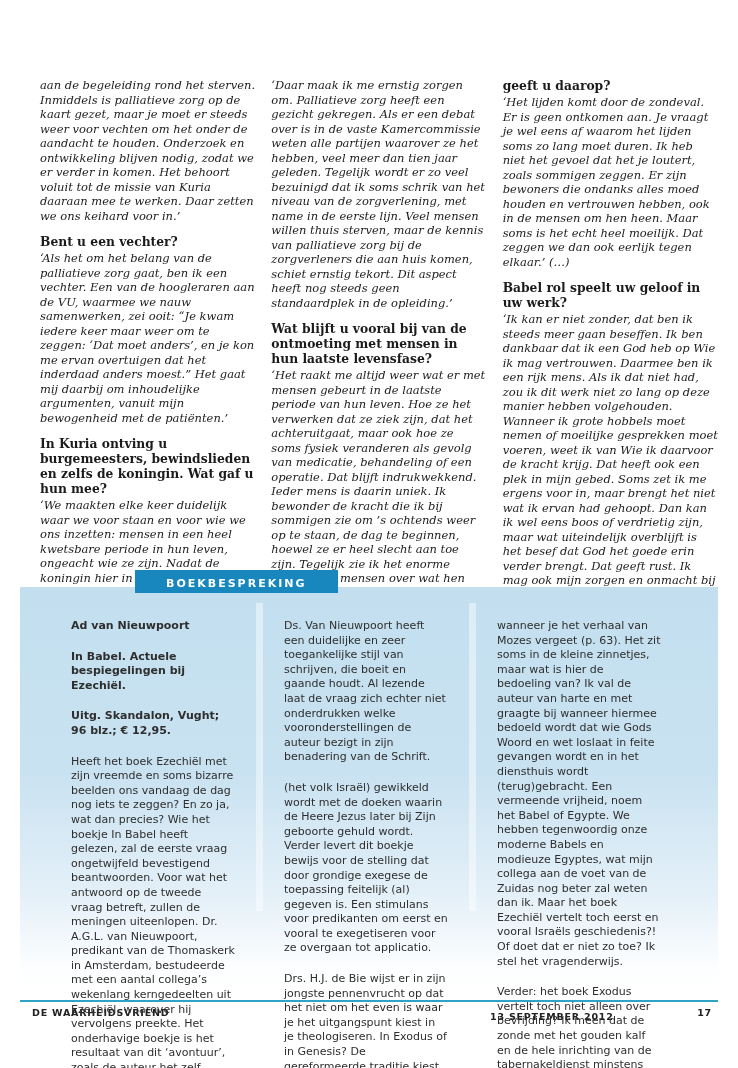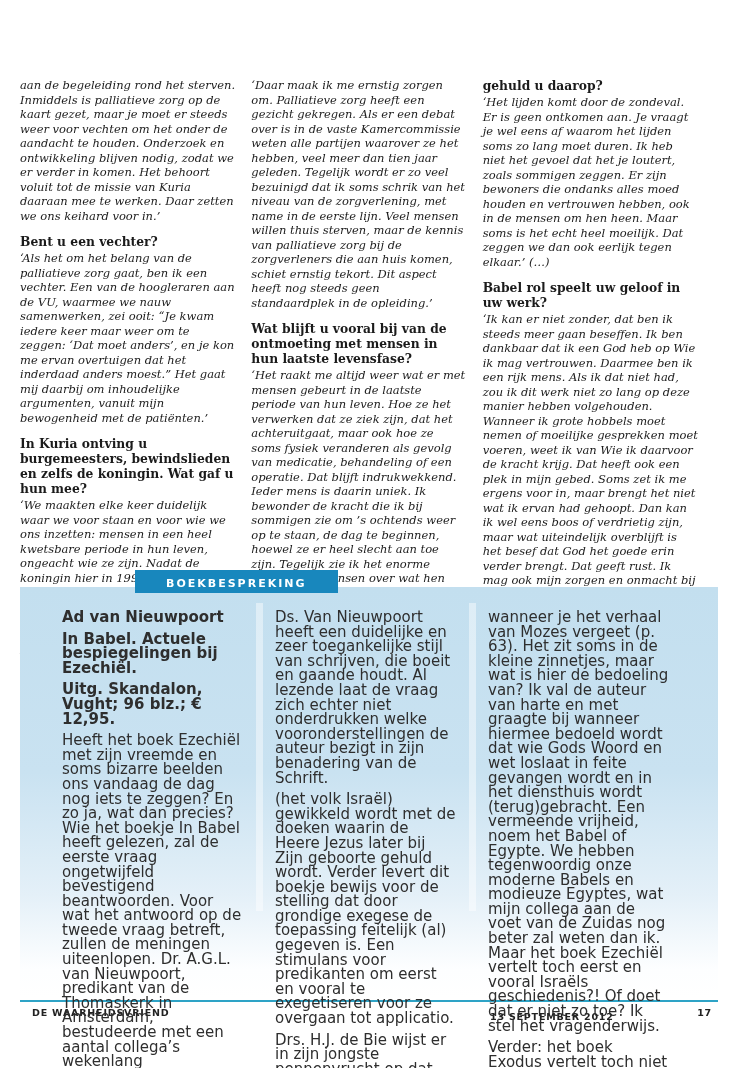--- a/index.html
+++ b/index.html
@@ -9,21 +9,21 @@
     height: 1068px;
     background: #ffffff;
     font-family: "DejaVu Serif", serif;
     color: #1b1b1b;
     overflow: hidden;
   }
 
   
   .article {
     position: absolute;
-    top: 78px; left: 20px;
+    top: 78px; left: 40px;
     width: 678px;
     display: flex;
     gap: 16px;
   }
   .article .col { width: 218px; }
   .article p.ans {
     margin: 0 0 0 0;
     font-style: italic;
     font-size: 11.5px;
     line-height: 14.5px;
@@ -75,22 +75,22 @@
     padding: 16px 38px 0 35px;
     display: flex;
     z-index: 1;
     font-family: "DejaVu Sans", "Liberation Sans", sans-serif;
     color: #2e2e2e;
   }
   .review-panel .rcol { width: 196px; }
   .rgutter { width: 17px; display: flex; justify-content: center; }
   .rgutter .rule-v { width: 7px; height: 78%; background: rgba(255,255,255,0.45); }
   .review-panel p {
-    margin: 7px;
-    font-size: 15px;
+    margin: 16px;
+    font-size: 11px;
     line-height: 14.6px;
   }
   .review-panel p.bold { font-weight: bold; }
 
   
   .footer-rule {
     position: absolute;
     top: 1000px; left: 20px;
     width: 698px; height: 2px;
   }
@@ -121,21 +121,21 @@
       <p class="ans">‘We maakten elke keer duidelijk waar we voor staan en voor wie we ons inzetten: mensen in een heel kwetsbare periode in hun leven, ongeacht wie ze zijn. Nadat de koningin hier in 1997 was geweest sprak ze zich in haar kerstboodschap krachtig uit over het omzien naar de ander en noemde ze ook de palliatieve zorg. Heel bijzonder.’</p>
       <h3 class="q">Hoe typeert u het huidige klimaat in ons land als het gaat om zorg voor stervenden?</h3>
     </div>
     <div class="col">
       <p class="ans">‘Daar maak ik me ernstig zorgen om. Palliatieve zorg heeft een gezicht gekregen. Als er een debat over is in de vaste Kamercommissie weten alle partijen waarover ze het hebben, veel meer dan tien jaar geleden. Tegelijk wordt er zo veel bezuinigd dat ik soms schrik van het niveau van de zorgverlening, met name in de eerste lijn. Veel mensen willen thuis sterven, maar de kennis van palliatieve zorg bij de zorgverleners die aan huis komen, schiet ernstig tekort. Dit aspect heeft nog steeds geen standaardplek in de opleiding.’</p>
       <h3 class="q">Wat blijft u vooral bij van de ontmoeting met mensen in hun laatste levensfase?</h3>
       <p class="ans">‘Het raakt me altijd weer wat er met mensen gebeurt in de laatste periode van hun leven. Hoe ze het verwerken dat ze ziek zijn, dat het achteruitgaat, maar ook hoe ze soms fysiek veranderen als gevolg van medicatie, behandeling of een operatie. Dat blijft indrukwekkend. Ieder mens is daarin uniek. Ik bewonder de kracht die ik bij sommigen zie om ’s ochtends weer op te staan, de dag te beginnen, hoewel ze er heel slecht aan toe zijn. Tegelijk zie ik het enorme verdriet bij mensen over wat hen overkomt. Ook dat is indrukwekkend. Maar ik moet er wel bij zeggen dat mijn werk zich in tegenstelling tot dat van de verpleegkundigen doorgaans niet direct aan het bed afspeelt.’</p>
       <h3 class="q">De vraag naar de zin van het lijden zal in Kuria ook worden gesteld. Welk antwoord</h3>
     </div>
     <div class="col">
-      <h3 class="q first">gehuld u daarop?</h3>
+      <h3 class="q first">geeft u daarop?</h3>
       <p class="ans">‘Het lijden komt door de zondeval. Er is geen ontkomen aan. Je vraagt je wel eens af waarom het lijden soms zo lang moet duren. Ik heb niet het gevoel dat het je loutert, zoals sommigen zeggen. Er zijn bewoners die ondanks alles moed houden en vertrouwen hebben, ook in de mensen om hen heen. Maar soms is het echt heel moeilijk. Dat zeggen we dan ook eerlijk tegen elkaar.’ (…)</p>
       <h3 class="q">Babel rol speelt uw geloof in uw werk?</h3>
       <p class="ans">‘Ik kan er niet zonder, dat ben ik steeds meer gaan beseffen. Ik ben dankbaar dat ik een God heb op Wie ik mag vertrouwen. Daarmee ben ik een rijk mens. Als ik dat niet had, zou ik dit werk niet zo lang op deze manier hebben volgehouden. Wanneer ik grote hobbels moet nemen of moeilijke gesprekken moet voeren, weet ik van Wie ik daarvoor de kracht krijg. Dat heeft ook een plek in mijn gebed. Soms zet ik me ergens voor in, maar brengt het niet wat ik ervan had gehoopt. Dan kan ik wel eens boos of verdrietig zijn, maar wat uiteindelijk overblijft is het besef dat God het goede erin verder brengt. Dat geeft rust. Ik mag ook mijn zorgen en onmacht bij Hem neerleggen.’</p>
       <p class="closing">Een bemoedigend verhaal over mensen die zonder voorwaarden vooraf in praktijk brengen wat de apostel schrijft: ‘Wees elkaar niets schuldig, behalve liefde.’</p>
       <div class="byline">G. van Meijeren</div>
     </div>
   </div>
 
   <div class="tab" style="background: rgb(24, 135, 189);">Boekbespreking</div>
 

